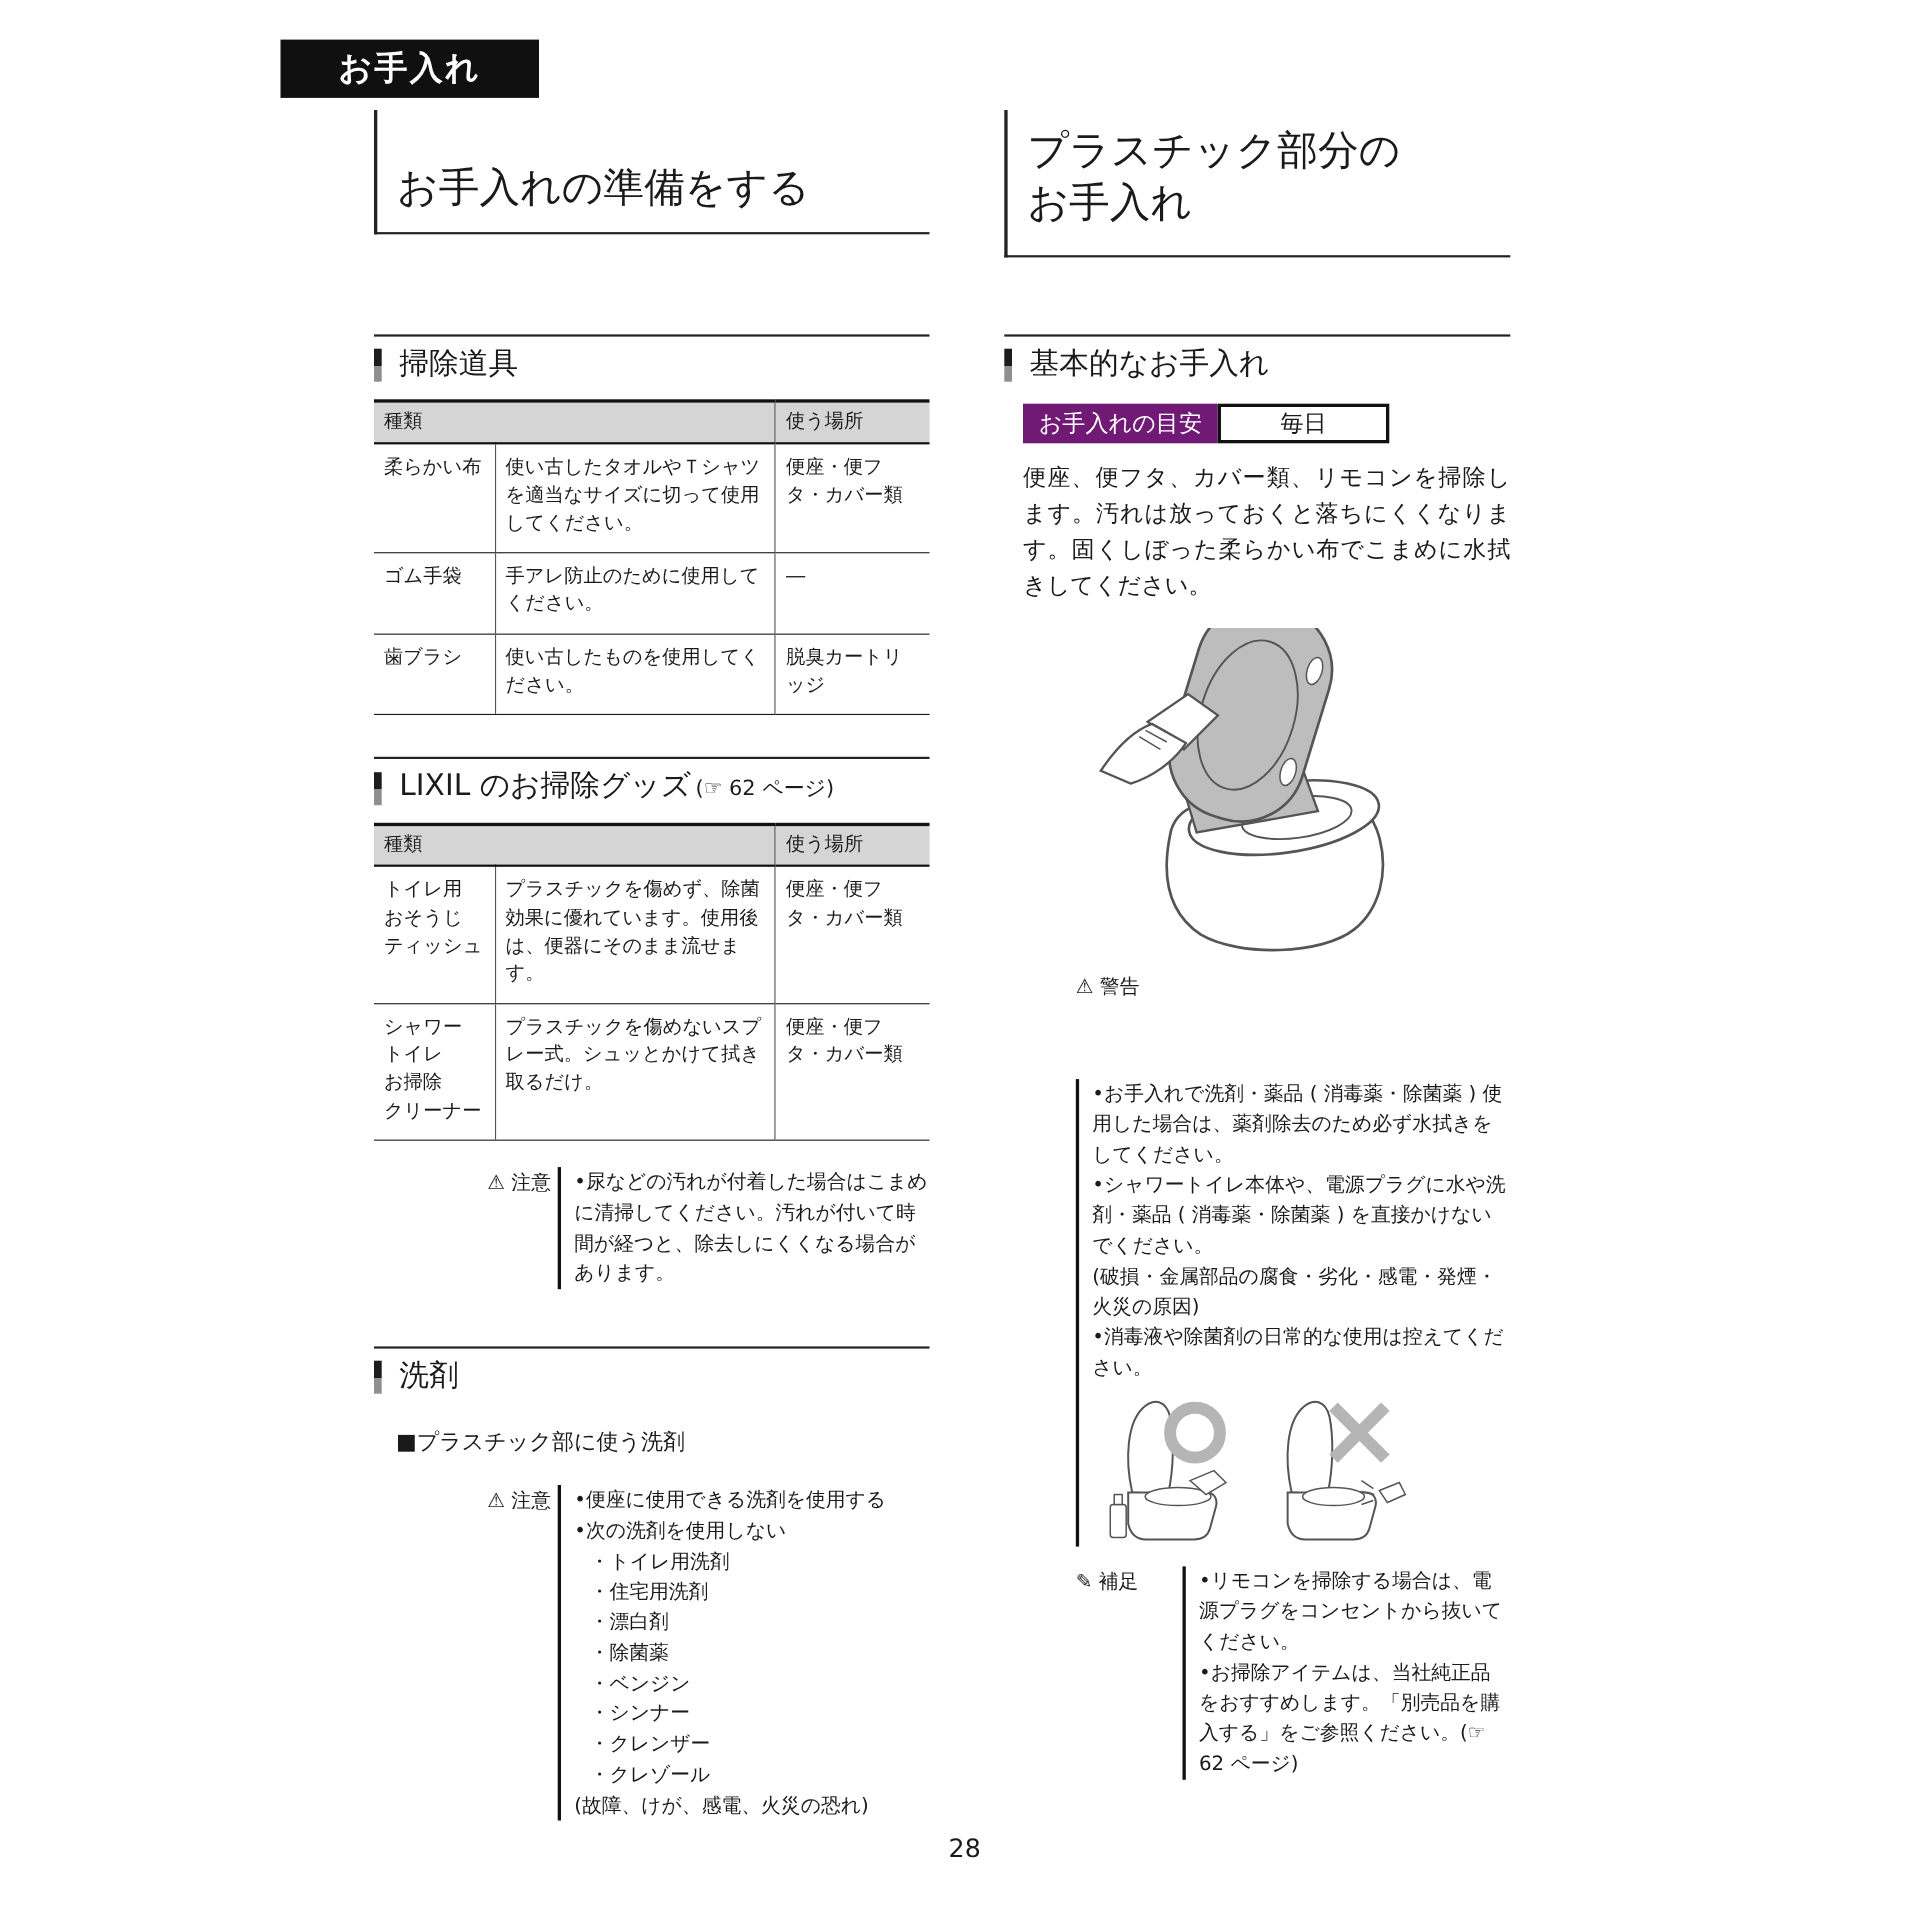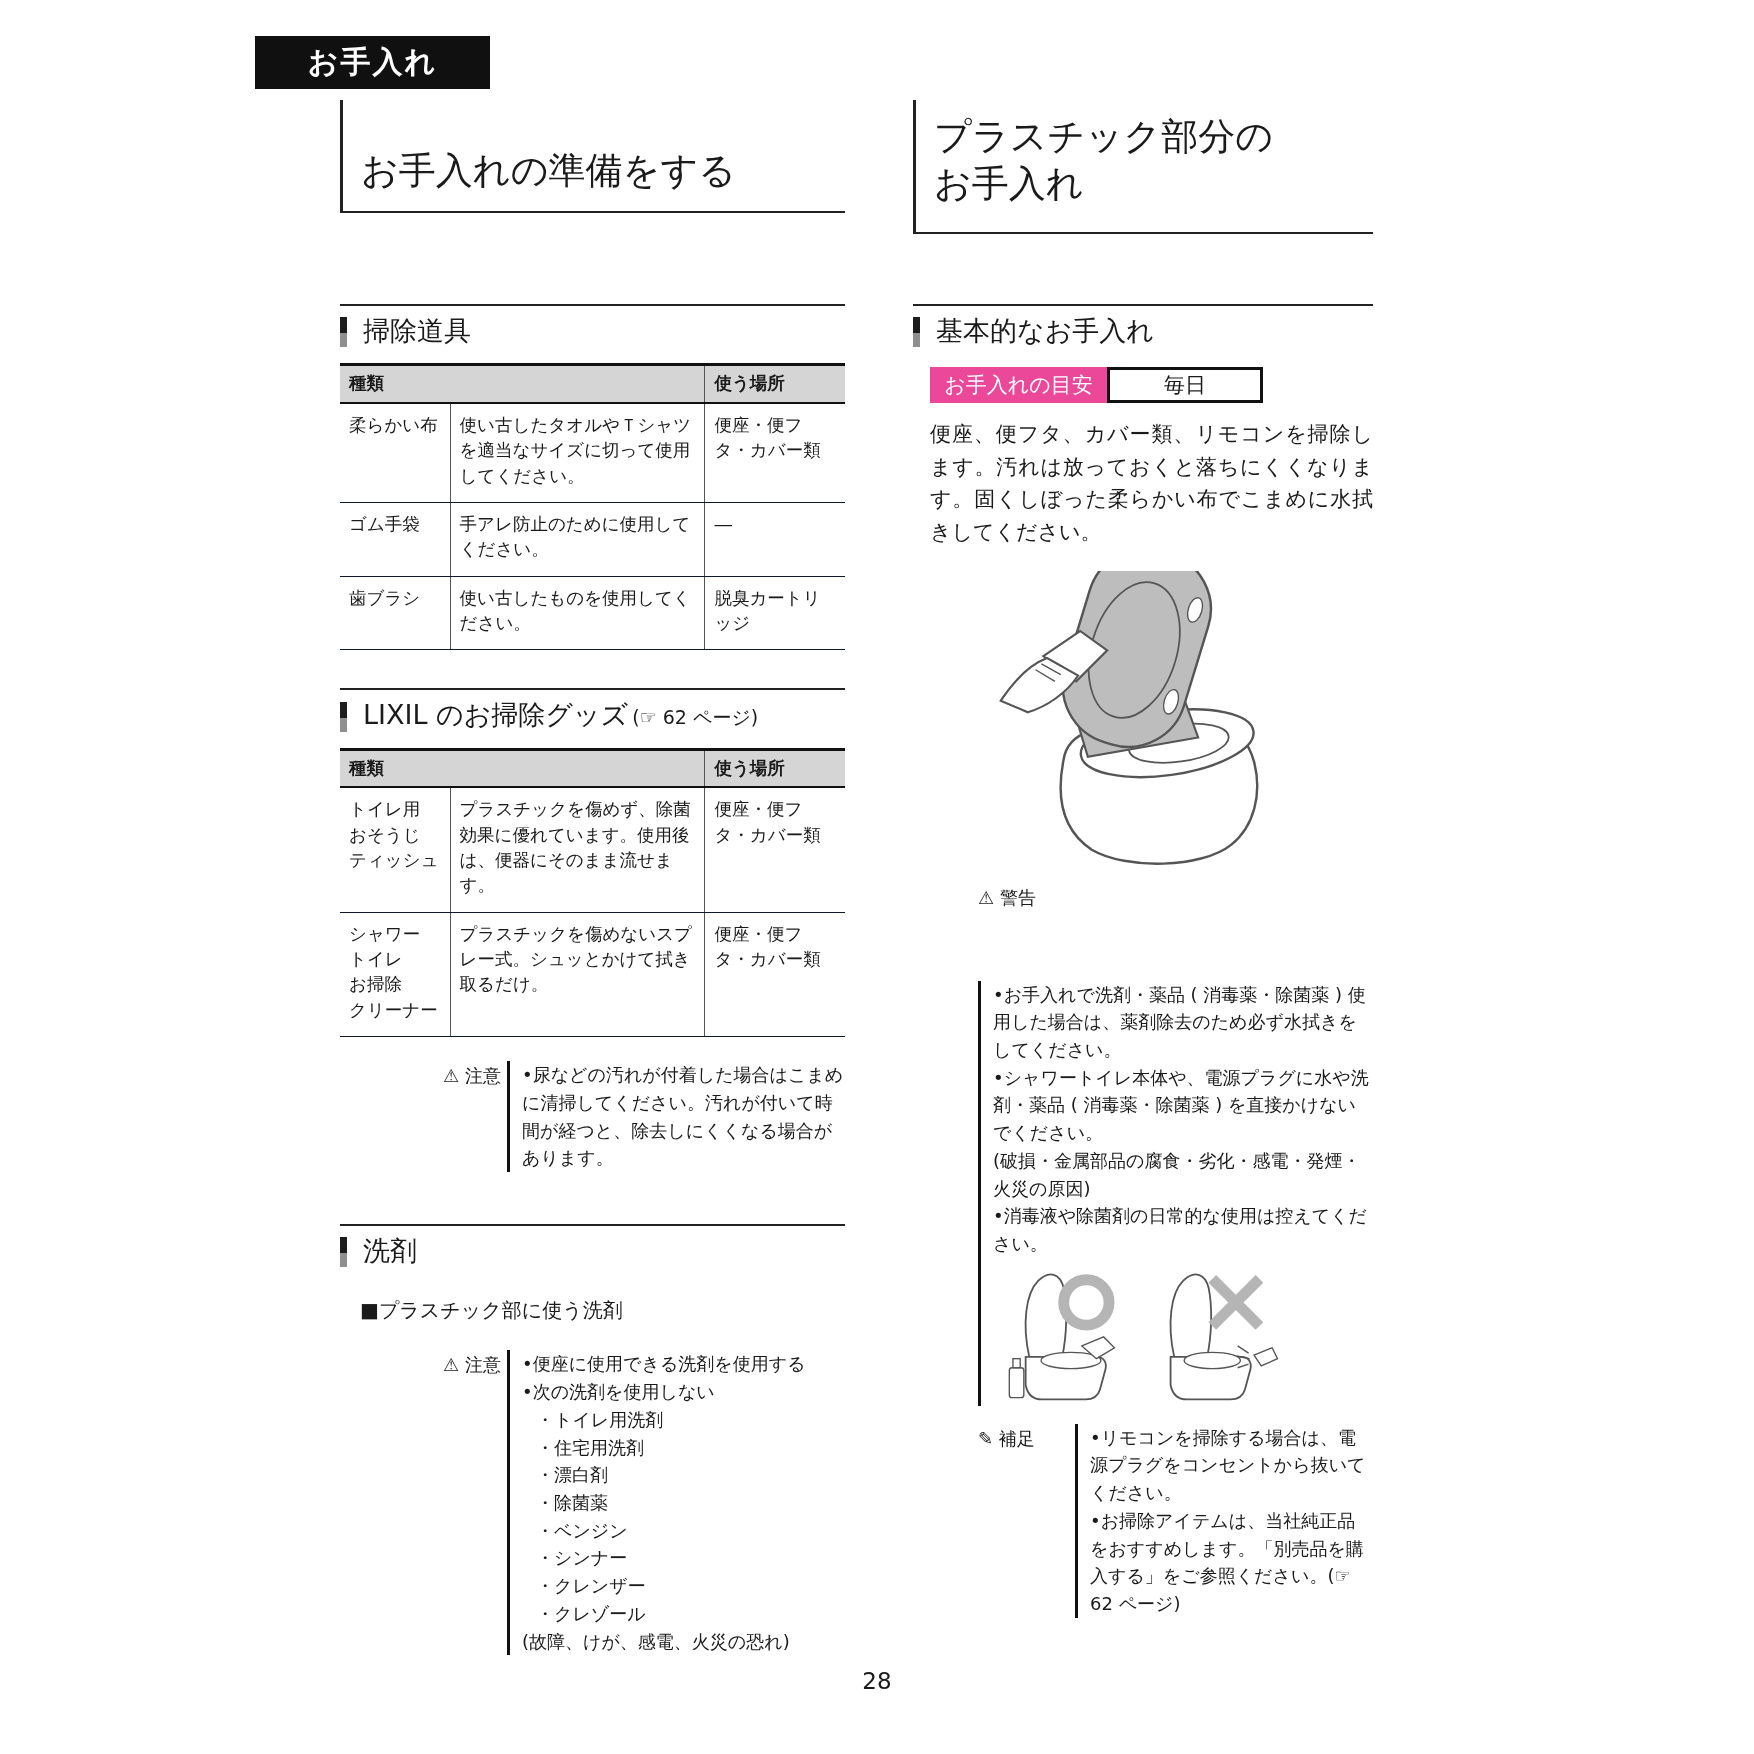--- a/index.html
+++ b/index.html
@@ -30,21 +30,21 @@
   .section-head{display:flex;align-items:flex-end;gap:16px;}
   .head-bar{
     width:7px;height:30px;flex:0 0 7px;
     background:linear-gradient(to bottom,#1c1c1c 0%,#1c1c1c 52%,#8f8f8f 52%,#8f8f8f 100%);
   }
   .section-head h2{margin:0;font-size:27px;font-weight:normal;line-height:1.2;}
   .head-ref{font-size:19px;margin-left:4px;white-space:nowrap;}
   
   table.spec{border-collapse:collapse;width:100%;font-size:17.5px;line-height:1.45;margin-top:16px;}
   table.spec th{
-    background:#d5d5d5;text-align:left;font-weight:bold;
+    background:#d5d5d5;text-align:left;font-weight:normal;
     border-top:3px solid #111;border-bottom:2px solid #111;
     padding:5px 9px;font-size:17.5px;
   }
   table.spec td{
     border-bottom:1px solid #0f172a;vertical-align:top;
     padding:9px 9px 13px 9px;
   }
   table.spec td+td, table.spec th+th{border-left:1px solid #555;}
   td.c1{width:92px;white-space:pre-line;}
   td.c2{width:237px;}
@@ -55,21 +55,21 @@
   .right-col .note-label{flex:0 0 97px;}
   .note-content{border-left:3px solid #111;padding-left:12px;flex:1;}
   .note-content p{margin:0;white-space:pre-line;}
   ul.bullets{margin:0;padding:0;list-style:none;}
   ul.bullets>li{white-space:pre-line;}
   ul.bullets>li::before{content:"\2022 ";}
   ul.plain{margin:0;padding:0 0 0 14px;list-style:none;}
   .risk-note{margin:0;}
   
   .sched-badge{display:flex;width:333px;height:36px;margin:20px 0 0 17px;font-size:21px;}
-  .sched-badge .lab{flex:0 0 177px;background:#ec4899;color:#fff;display:flex;align-items:center;justify-content:center;}
+  .sched-badge .lab{flex:0 0 177px;background:#701a75;color:#fff;display:flex;align-items:center;justify-content:center;}
   .sched-badge .val{flex:1;border:3px solid #111;box-sizing:border-box;display:flex;align-items:center;justify-content:center;}
   .body-par{margin:15px 0 0 17px;width:443px;font-size:21px;line-height:1.55;text-align:justify;}
   .illust-main{display:block;margin:22px auto 0 auto;}
   .ox-row{display:flex;gap:18px;margin-top:8px;}
   
   .subsection{margin:30px 0 0 20px;font-size:20px;}
   
   .page-num{position:absolute;top:1668px;left:0;width:1754px;text-align:center;font-size:23px;}
   
   .mt-sec1{margin-top:91px;}

